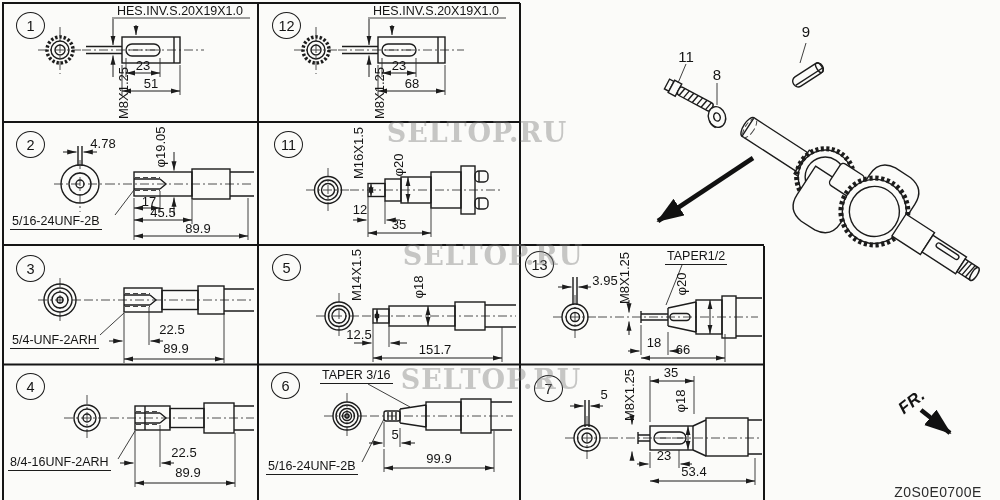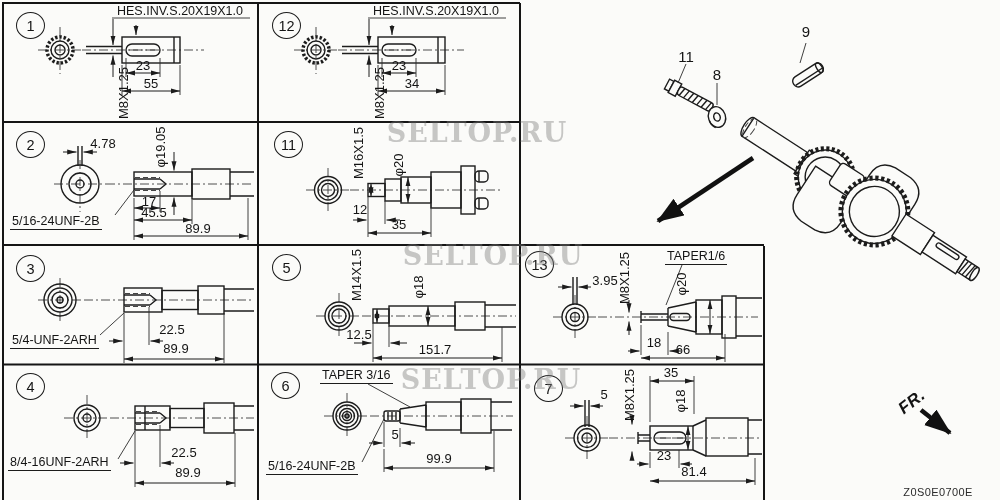--- a/index.html
+++ b/index.html
@@ -21,21 +21,21 @@
   
   .hc{position:absolute;transform:translate(-50%,-50%);white-space:nowrap;font-size:13px;}
   .vt{position:absolute;transform:translate(-50%,-50%) rotate(-90deg);white-space:nowrap;font-size:13px;}
   .lb{position:absolute;white-space:nowrap;font-size:12.5px;border-bottom:1.3px solid #1c1c1c;padding:0 2px 1px 2px;}
   .badge{position:absolute;width:27px;height:25px;border:1.7px solid #1c1c1c;border-radius:50%;
          display:flex;align-items:center;justify-content:center;font-size:14.5px;background:#fbfbf9;z-index:3;}
   .wm{position:absolute;transform:translate(-50%,-50%);font-family:"DejaVu Serif",serif;font-weight:bold;
       font-size:27px;letter-spacing:1px;color:rgba(125,125,125,.42);z-index:6;pointer-events:none;}
   .fr{position:absolute;transform:translate(-50%,-50%) rotate(-38deg);font-weight:bold;font-size:17px;
       font-style:italic;letter-spacing:.5px;}
-  .code{position:absolute;transform:translate(-50%,-50%);font-size:11px;color:#2b2b2b;letter-spacing:.4px;}
+  .code{position:absolute;transform:translate(-50%,-50%);font-size:14px;color:#2b2b2b;letter-spacing:.4px;}
   .co{font-size:15px;}
 </style>
 </head>
 <body>
 
 <div id="page">
 
 <svg width="0" height="0">
   <defs>
     <marker id="ar" markerUnits="userSpaceOnUse" markerWidth="11" markerHeight="7" refX="9.3" refY="3" orient="auto-start-reverse">
@@ -79,21 +79,21 @@
     <line class="dim" x1="124" y1="70" x2="158" y2="70" marker-start="url(#ar)" marker-end="url(#ar)"></line>
     <path class="ext" d="M120,62V92 M178,62V92"></path>
     <line class="dim" x1="120" y1="88" x2="178" y2="88" marker-start="url(#ar)" marker-end="url(#ar)"></line>
   </svg>
   <div class="badge" style="left:14px;top:9px">
         <span>1</span>
       </div>
   <span class="hc" style="left:178px;top:8px;font-size:12.5px">HES.INV.S.20X19X1.0</span>
   <span class="vt" style="left:121px;top:90px">M8X1.25</span>
   <span class="hc" style="left:141px;top:62px">23</span>
-  <span class="hc" style="left:149px;top:80px">55</span>
+  <span class="hc" style="left:149px;top:80px">51</span>
 </div>
 
 <div class="cell" style="left:258px;top:3px;width:262px;height:119px;z-index:2">
   <svg width="262" height="119">
     <line class="cl" x1="36" y1="47" x2="80" y2="47"></line>
         <line class="cl" x1="58" y1="24" x2="58" y2="71"></line>
     <circle class="teeth" cx="58" cy="47" r="13" stroke-width="3.5" stroke-dasharray="2.4 1.9"></circle>
     <circle class="sh" cx="58" cy="47" r="9"></circle>
         <circle class="sh" cx="58" cy="47" r="5"></circle>
     <line class="cl" x1="80" y1="47" x2="206" y2="47"></line>
@@ -110,21 +110,21 @@
     <line class="dim" x1="124" y1="70" x2="158" y2="70" marker-start="url(#ar)" marker-end="url(#ar)"></line>
     <path class="ext" d="M120,62V92 M187,62V92"></path>
     <line class="dim" x1="120" y1="88" x2="187" y2="88" marker-start="url(#ar)" marker-end="url(#ar)"></line>
   </svg>
   <div class="badge" style="left:14px;top:9px">
         <span>12</span>
       </div>
   <span class="hc" style="left:178px;top:8px;font-size:12.5px">HES.INV.S.20X19X1.0</span>
   <span class="vt" style="left:121px;top:90px">M8X1.25</span>
   <span class="hc" style="left:141px;top:62px">23</span>
-  <span class="hc" style="left:154px;top:80px">34</span>
+  <span class="hc" style="left:154px;top:80px">68</span>
 </div>
 
 <div class="cell" style="left:2px;top:122px;width:256px;height:123px;z-index:2">
   <svg width="256" height="123">
     <line class="cl" x1="52" y1="62" x2="104" y2="62"></line>
         <line class="cl" x1="78" y1="38" x2="78" y2="90"></line>
     <circle class="sh" cx="78" cy="62" r="19"></circle>
         <circle class="sh" cx="78" cy="62" r="11"></circle>
         <circle class="sh" cx="78" cy="62" r="4"></circle>
     <path class="sh" d="M76,24V44 M80,24V44"></path>
@@ -144,21 +144,21 @@
     <line class="dim" x1="132" y1="98" x2="190" y2="98" marker-start="url(#ar)" marker-end="url(#ar)"></line>
     <line class="dim" x1="132" y1="114" x2="246" y2="114" marker-start="url(#ar)" marker-end="url(#ar)"></line>
     <line class="ext" x1="113" y1="93" x2="132" y2="68"></line>
   </svg>
   <div class="badge" style="left:14px;top:9px">
         <span>2</span>
       </div>
   <span class="hc" style="left:101px;top:21px">4.78</span>
   <span class="vt" style="left:158px;top:25px">φ19.05</span>
   <span class="hc" style="left:147px;top:79px">17</span>
-  <span class="hc" style="left:152px;top:90px">45.5</span>
+  <span class="hc" style="left:161px;top:90px">45.5</span>
   <span class="hc" style="left:196px;top:106px">89.9</span>
   <span class="lb" style="left:8px;top:92px">5/16-24UNF-2B</span>
 </div>
 
 <div class="cell" style="left:258px;top:122px;width:262px;height:123px;z-index:2">
   <svg width="262" height="123">
     <line class="cl" x1="48" y1="68" x2="92" y2="68"></line>
         <line class="cl" x1="70" y1="46" x2="70" y2="92"></line>
     <circle class="sh" cx="70" cy="68" r="13.5"></circle>
         <circle class="sh" cx="70" cy="68" r="10"></circle>
@@ -270,21 +270,21 @@
     <path class="ext" d="M121,80V110 M148,87V110 M205,89V117"></path>
     <line class="dim" x1="108" y1="106" x2="119.5" y2="106" marker-end="url(#ar)"></line>
     <line class="dim" x1="161" y1="106" x2="149.5" y2="106" marker-end="url(#ar)"></line>
     <line class="dim" x1="121" y1="113" x2="205" y2="113" marker-start="url(#ar)" marker-end="url(#ar)"></line>
   </svg>
   <div class="badge" style="left:5px;top:6px">
         <span>13</span>
       </div>
   <span class="hc" style="left:85px;top:35px">3.95</span>
   <span class="vt" style="left:104px;top:33px">M8X1.25</span>
-  <span class="lb" style="left:145px;top:4px">TAPER1/6</span>
+  <span class="lb" style="left:145px;top:4px">TAPER1/2</span>
   <span class="vt" style="left:161px;top:39px">φ20</span>
   <span class="hc" style="left:134px;top:97px">18</span>
   <span class="hc" style="left:163px;top:104px">66</span>
 </div>
 
 <div class="cell" style="left:2px;top:365px;width:256px;height:135px;z-index:2">
   <svg width="256" height="135">
     <line class="cl" x1="62" y1="53" x2="108" y2="53"></line>
         <line class="cl" x1="85" y1="30" x2="85" y2="76"></line>
     <circle class="sh" cx="85" cy="53" r="13"></circle>
@@ -374,21 +374,21 @@
     <line class="dim" x1="130" y1="117" x2="235" y2="117" marker-start="url(#ar)" marker-end="url(#ar)"></line>
   </svg>
   <div class="badge" style="left:14px;top:11px">
         <span>7</span>
       </div>
   <span class="hc" style="left:84px;top:30px">5</span>
   <span class="vt" style="left:109px;top:31px">M8X1.25</span>
   <span class="hc" style="left:151px;top:8px">35</span>
   <span class="vt" style="left:160px;top:37px">φ18</span>
   <span class="hc" style="left:144px;top:91px">23</span>
-  <span class="hc" style="left:174px;top:107px">81.4</span>
+  <span class="hc" style="left:174px;top:107px">53.4</span>
 </div>
 
 <svg width="380" height="480" style="left:620px;top:20px;z-index:2">
 
   <g transform="translate(62,72) rotate(28)">
     <rect class="shf" x="-17" y="-5.5" width="5" height="11"></rect>
     <rect class="shf" x="-12" y="-7" width="8" height="14"></rect>
     <rect class="shf" x="-4" y="-4.5" width="38" height="9" rx="3"></rect>
     <path class="sh" d="M1,-4.5 l-2,9 M6,-4.5 l-2,9 M11,-4.5 l-2,9 M16,-4.5 l-2,9 M21,-4.5 l-2,9 M26,-4.5 l-2,9 M31,-4.5 l-2,9"></path>
   </g>

